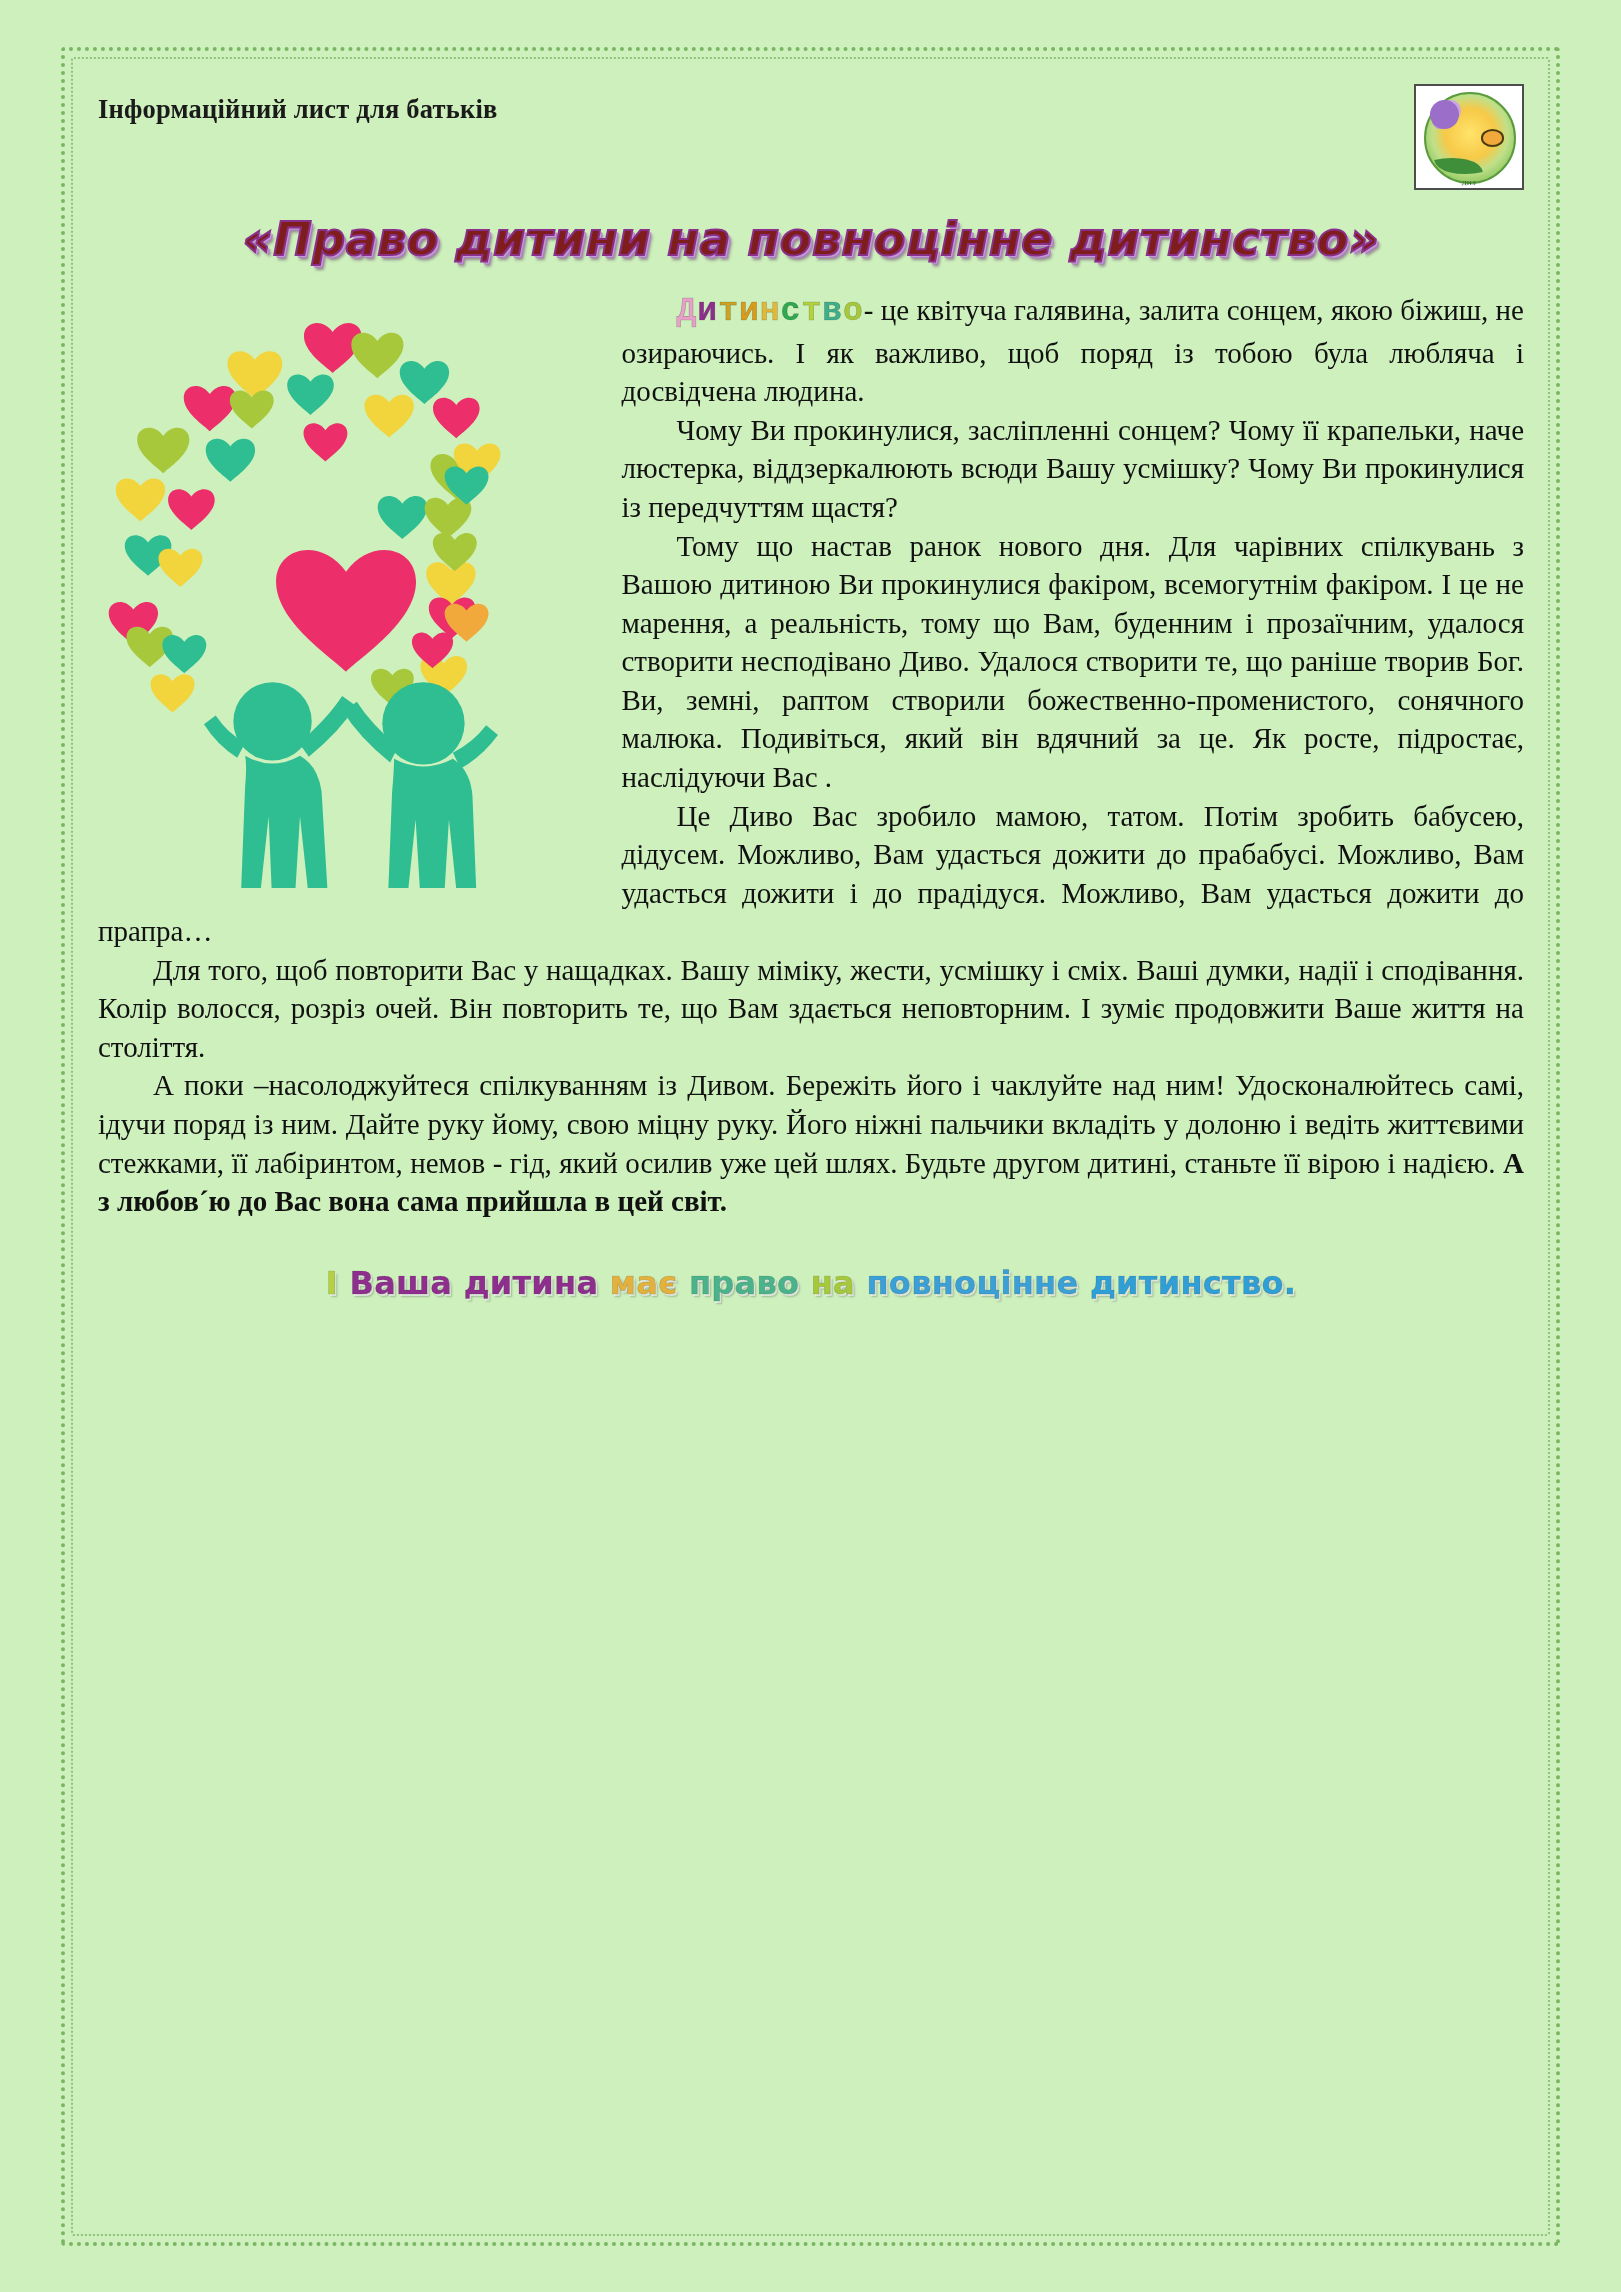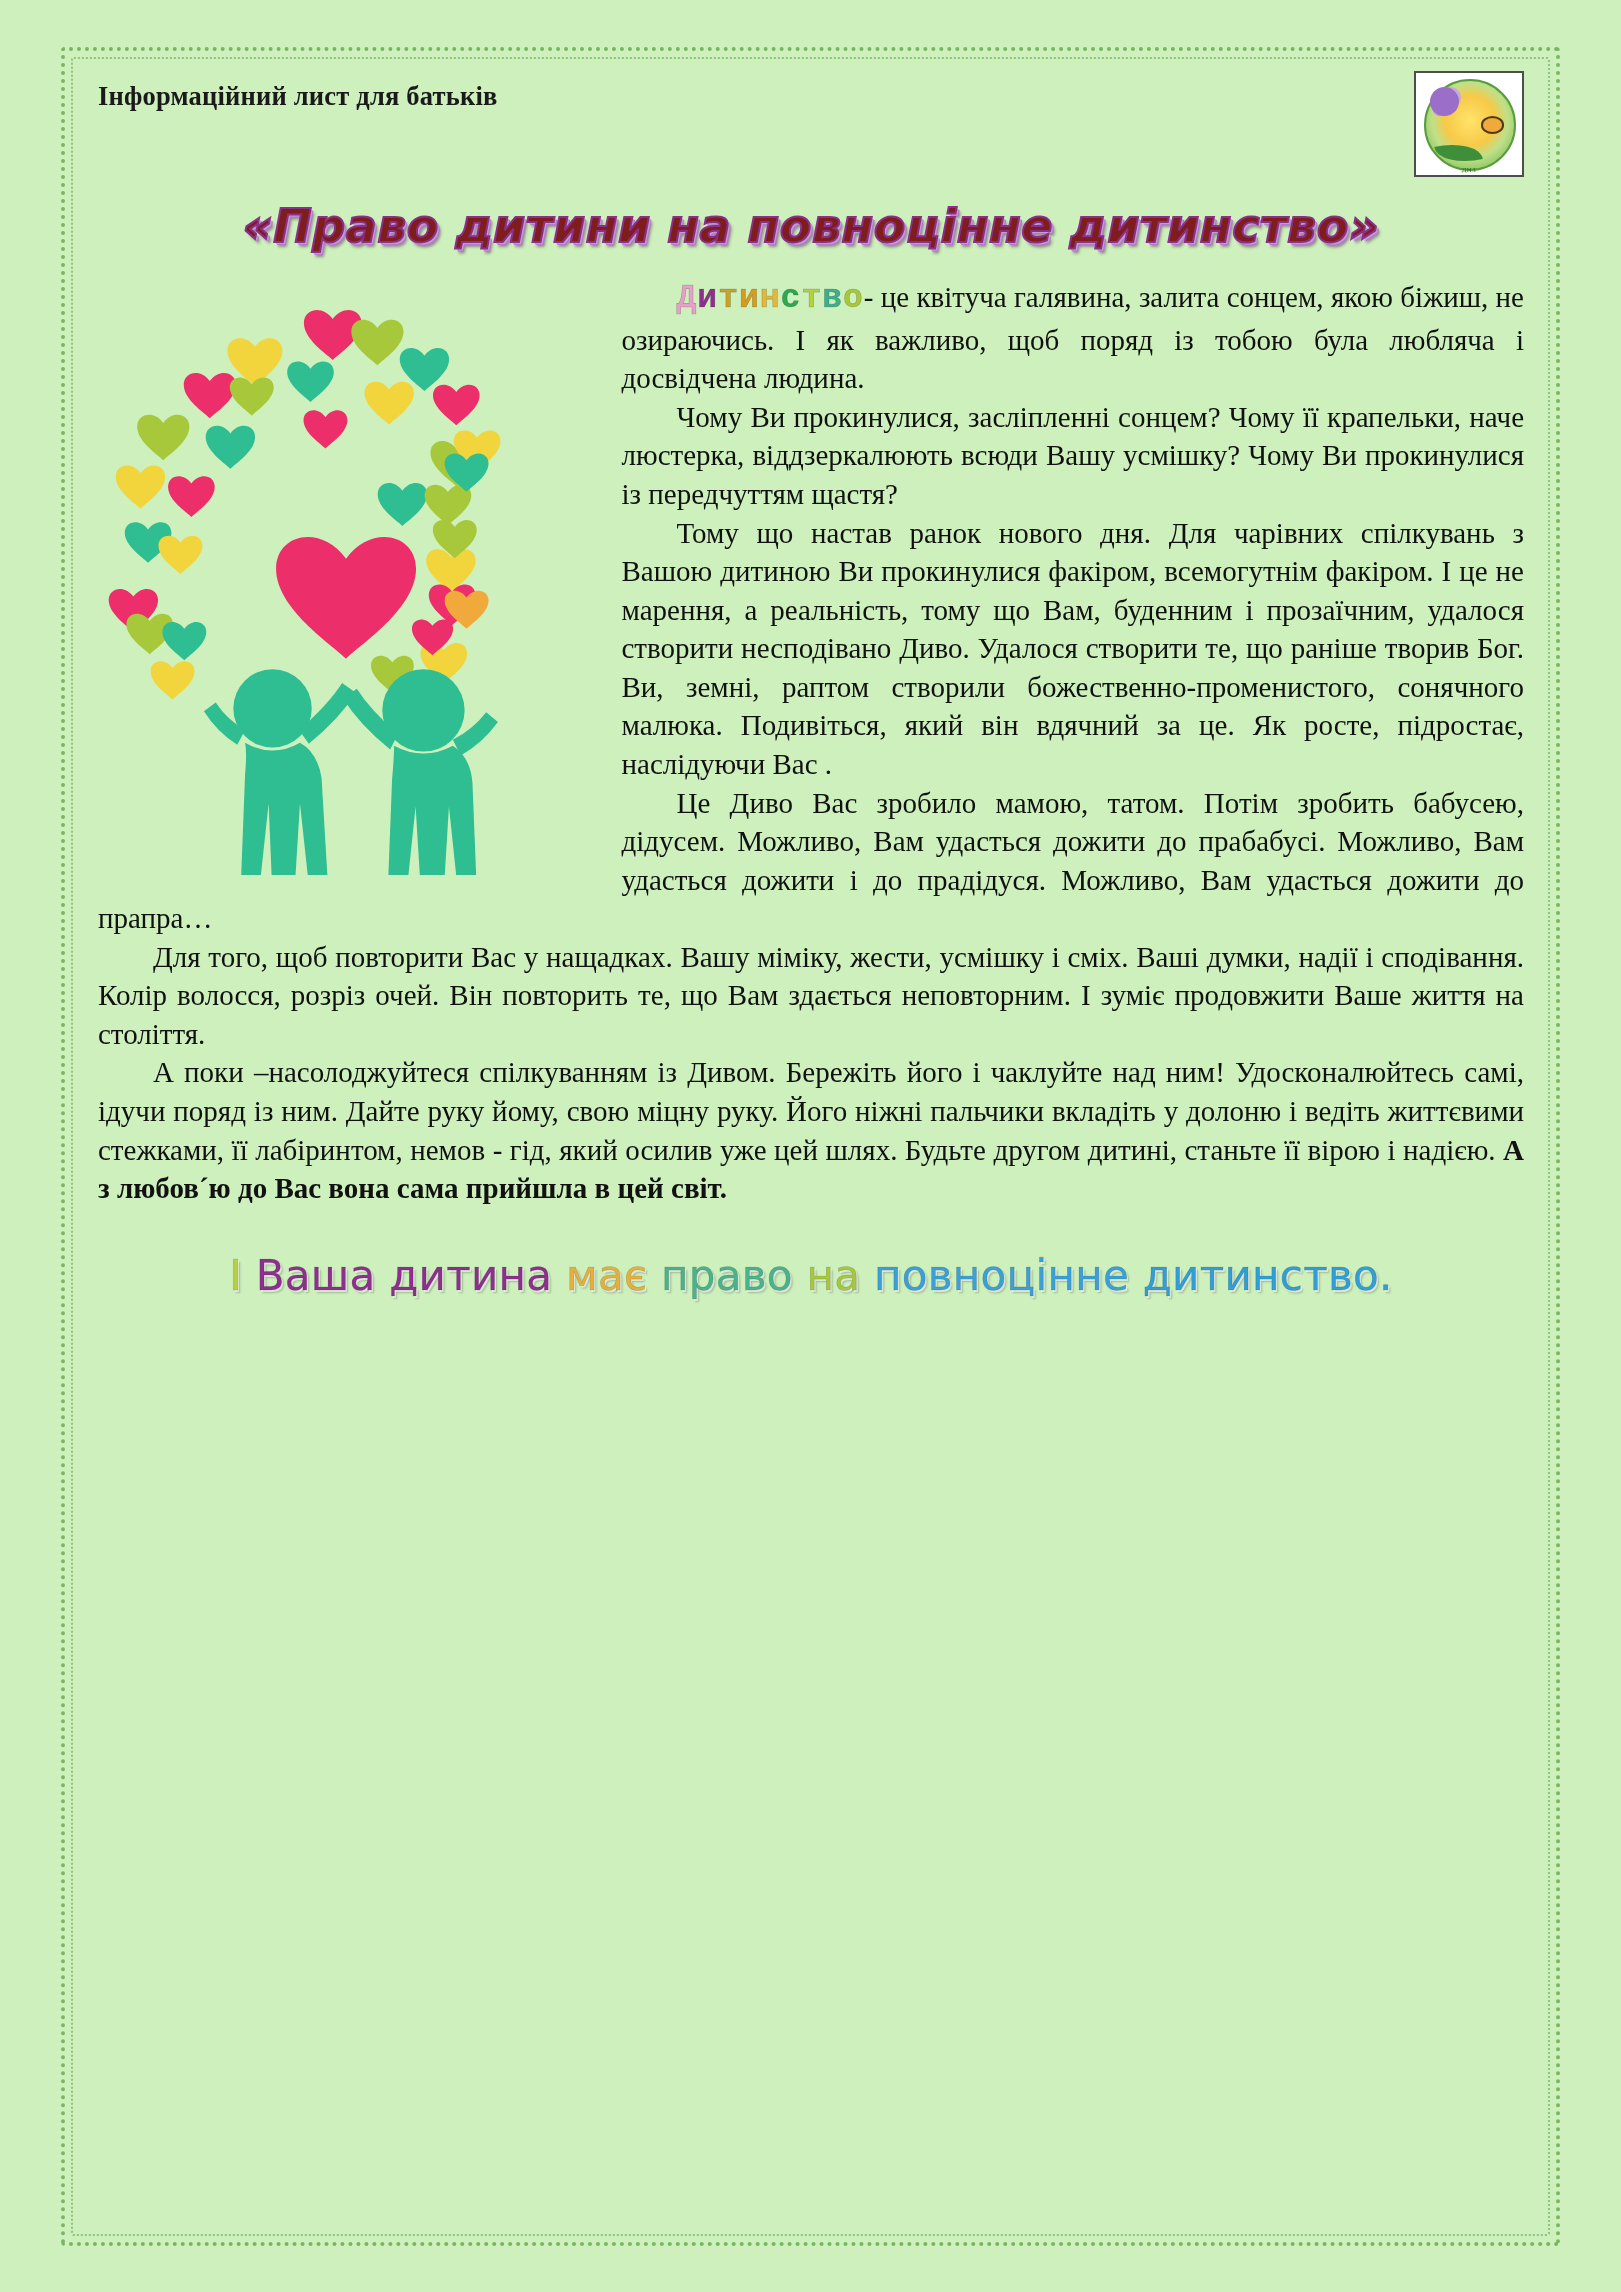--- a/index.html
+++ b/index.html
@@ -31,21 +31,21 @@
     content: "";
     position: absolute;
     left: 5.9px; top: 5.9px; right: 5.9px; bottom: 5.9px;
     border: 2.9px dotted #8fc47a;
     border-radius: 2.9px;
   }
 
   .sheet {
     position: absolute;
     left: 98px;
-    top: 71px;
+    top: 84px;
     width: 1426px;
     height: 2156px;
   }
 
   
   .header-row {
     display: flex;
     align-items: flex-start;
     justify-content: space-between;
     height: 118px;
@@ -169,22 +169,22 @@
   .lead-word .c8 { color: #3fae8a; }
   .lead-word .c9 { color: #a8c83c; }
 
   .bold-tail { font-weight: bold; }
 
   
   .wa-footer {
     margin-top: 43px;
     text-align: center;
     font-family: "DejaVu Sans", sans-serif;
-    font-weight: normal;
-    font-size: 42px;
+    font-weight: bold;
+    font-size: 32px;
     letter-spacing: 0.3px;
     text-shadow: 1.5px 1.5px 0 rgba(255,255,255,.6), 2.5px 2.5px 2px rgba(60,60,60,.3);
   }
   .wa-footer span { -webkit-text-stroke: 0.7px rgba(0,0,0,.18); }
   .f1 { color: #b5d13f; }
   .f2 { color: #8e2f8e; }
   .f3 { color: #e4b13c; }
   .f4 { color: #4ab38c; }
   .f5 { color: #a6c93c; }
   .f6 { color: #3aa0d6; }

